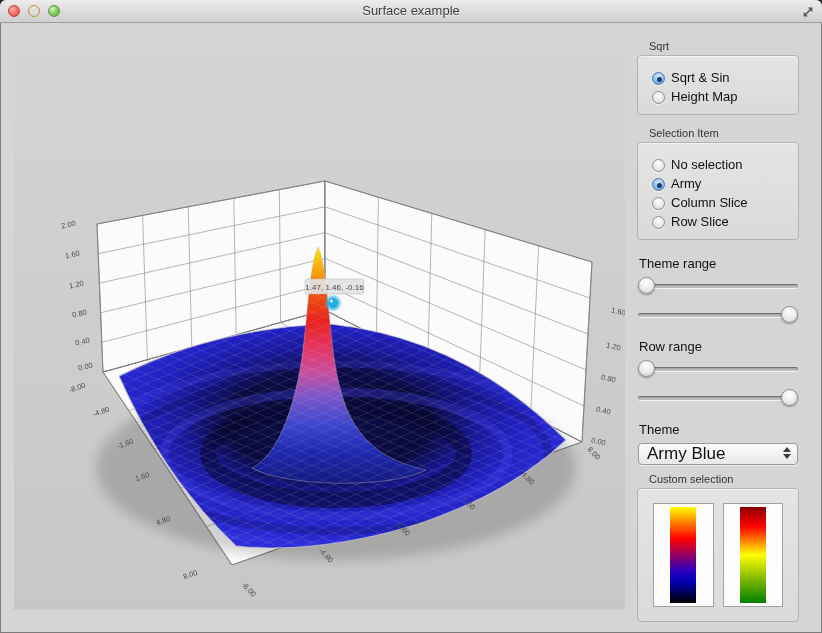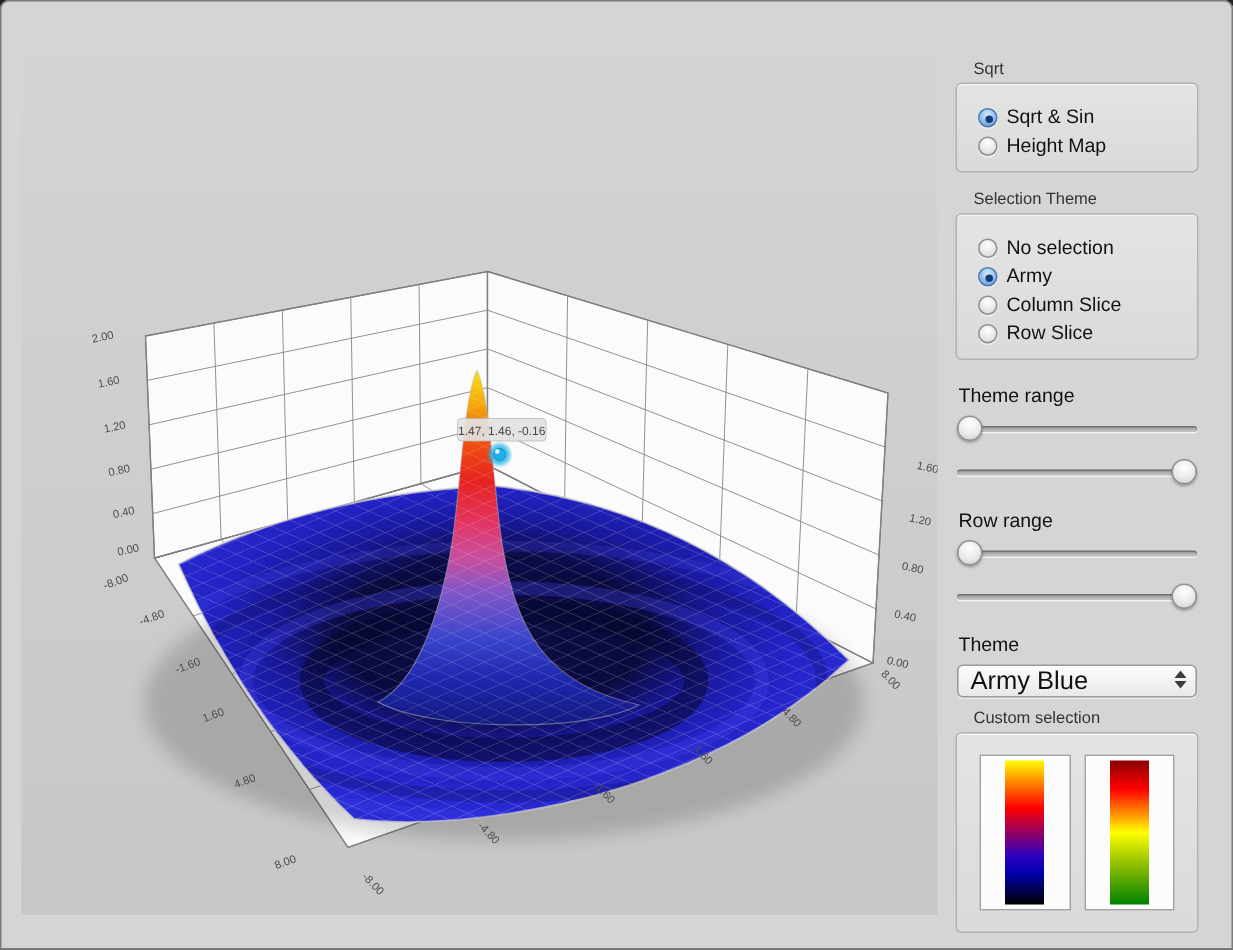--- a/index.html
+++ b/index.html
@@ -40,20 +40,33 @@
   .arr-down{width:0;height:0;border-left:4px solid transparent;border-right:4px solid transparent;border-top:5px solid #3c3c3c;}
   .grad-box{background:linear-gradient(#e4e4e3,#dadad9);border:1px solid #b2b2b1;border-radius:4px;box-shadow:0 1px 0 rgba(255,255,255,.55) inset;padding:14px 15px;display:flex;gap:9px;justify-content:center;}
   .grad-btn{position:relative;width:64px;height:104px;background:#fcfcfc;border:1px solid #a2a2a2;padding:0;cursor:default;}
   .grad-strip{position:absolute;left:50%;top:3px;bottom:3px;width:26px;transform:translateX(-50%);}
 </style>
 </head>
 <body>
 
 <div class="window">
 
+  <div class="titlebar">
+    <div class="traffic-lights">
+      <span class="tl close"></span>
+      <span class="tl min"></span>
+      <span class="tl max"></span>
+    </div>
+    <div class="title">Surface example</div>
+    <svg class="fs-icon" width="14" height="14" viewBox="0 0 14 14">
+      <path d="M3.5 10.5 L10.5 3.5" stroke="#555" stroke-width="1.6" fill="none"></path>
+      <path d="M7 2.6 L11.4 2.6 L11.4 7 Z" fill="#555"></path>
+      <path d="M7 11.4 L2.6 11.4 L2.6 7 Z" fill="#555"></path>
+    </svg>
+  </div>
 
   <div class="graph">
     <svg width="611" height="572" viewBox="0 0 611 572">
       <defs>
         <linearGradient id="bgGrad" x1="0" y1="0" x2="0" y2="1">
           <stop offset="0" stop-color="#d4d4d3"></stop>
             <stop offset="1" stop-color="#c7c7c6"></stop>
         </linearGradient>
         <radialGradient id="sheetGrad" cx="0.47" cy="0.44" r="0.75">
           <stop offset="0" stop-color="#0d0d46"></stop>
@@ -182,21 +195,21 @@
       <label class="radio-row">
         <span class="radio selected"></span>
         <span class="radio-label">Sqrt &amp; Sin</span>
       </label>
       <label class="radio-row">
         <span class="radio"></span>
         <span class="radio-label">Height Map</span>
       </label>
     </div>
 
-    <div class="group-title">Selection Theme</div>
+    <div class="group-title">Selection Item</div>
     <div class="groupbox">
       <label class="radio-row">
         <span class="radio"></span>
         <span class="radio-label">No selection</span>
       </label>
       <label class="radio-row">
         <span class="radio selected"></span>
         <span class="radio-label">Army</span>
       </label>
       <label class="radio-row">

